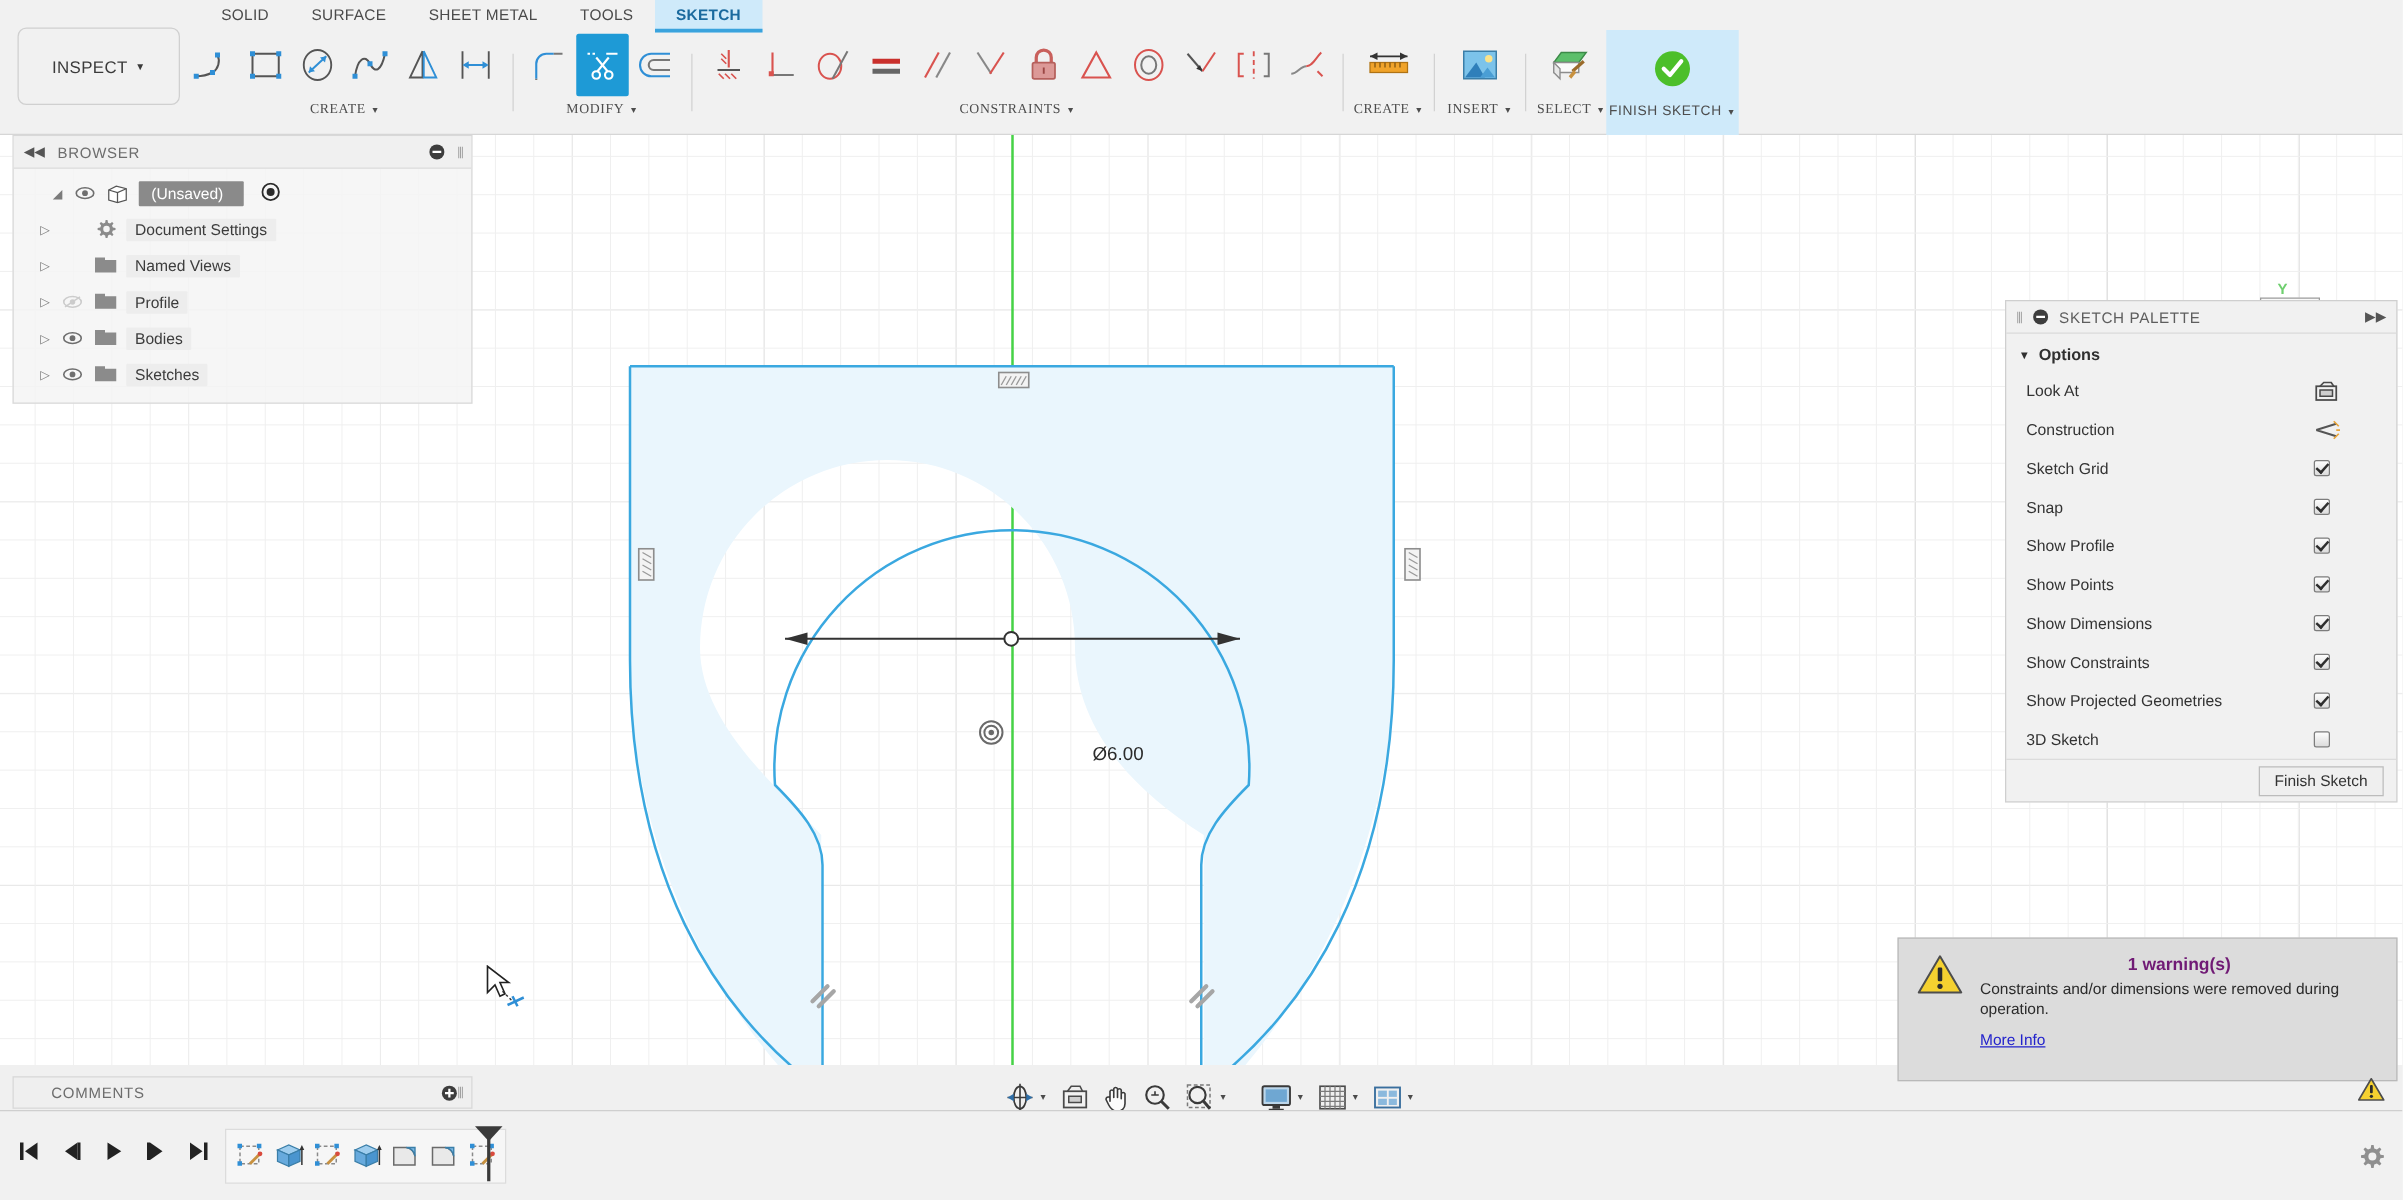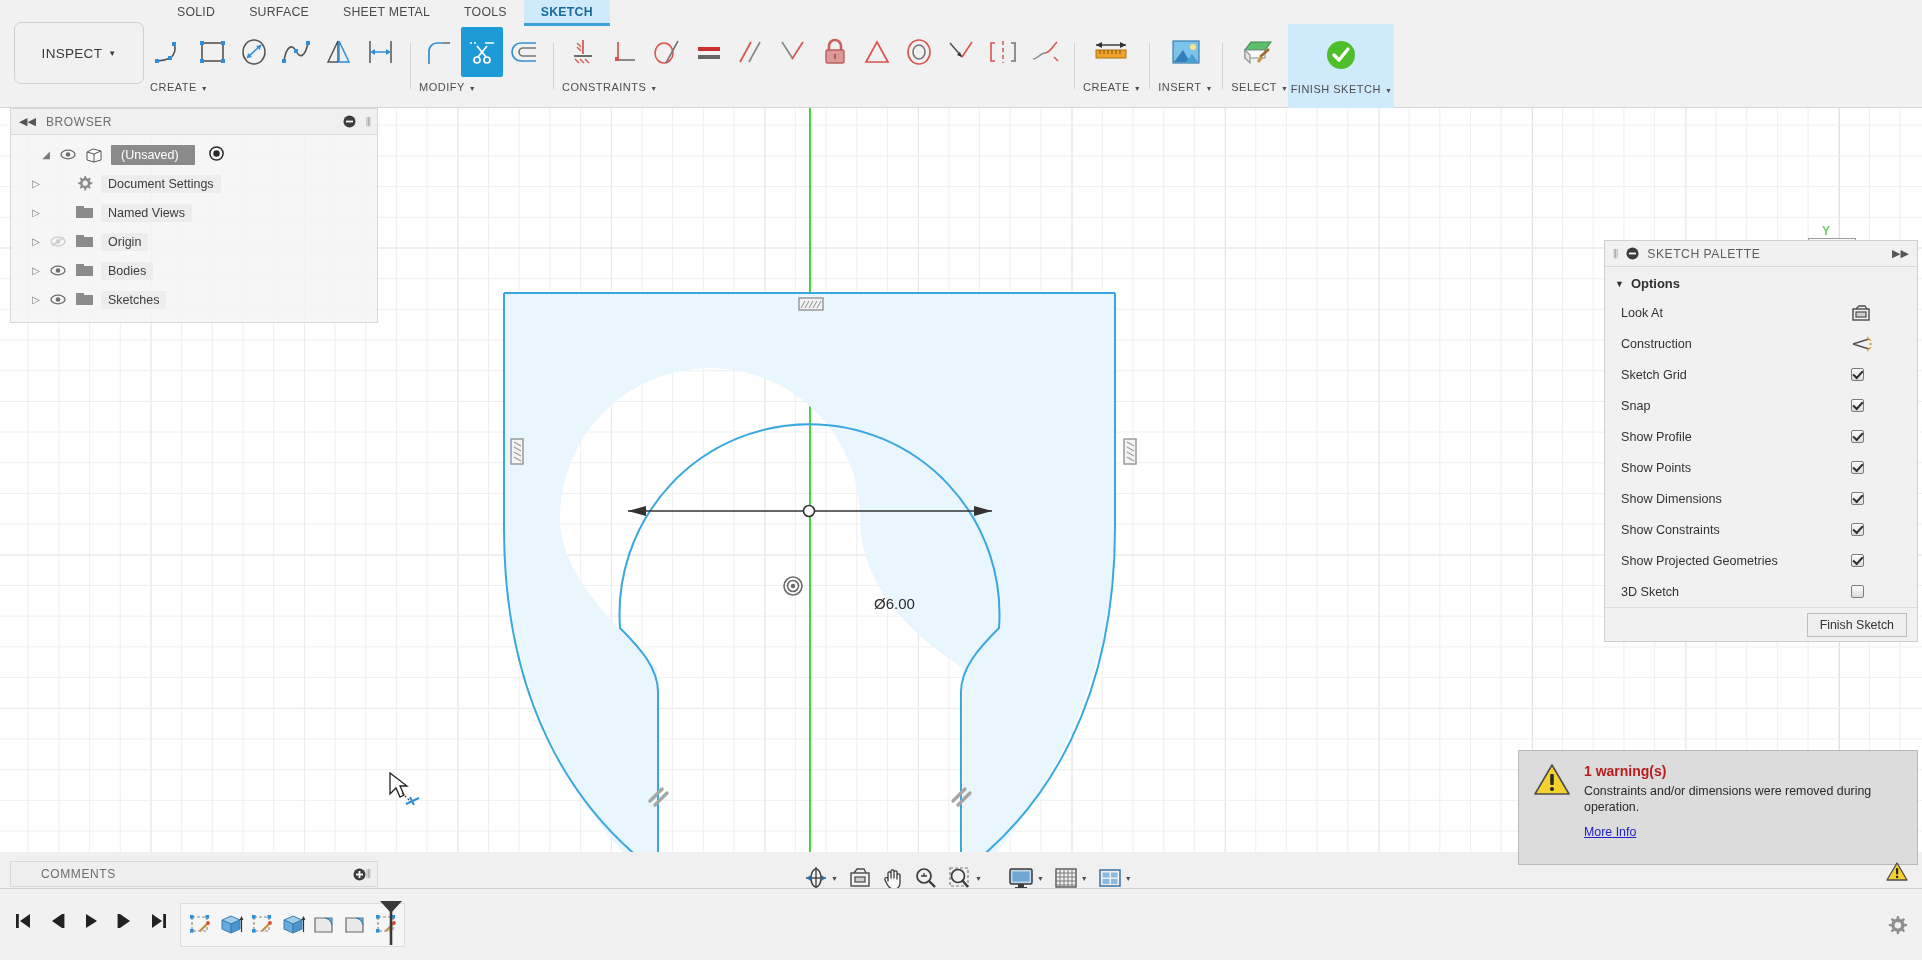--- a/index.html
+++ b/index.html
@@ -29,21 +29,21 @@
   .tab {
     padding: 5px 17px 4px; font-size: 12.3px; color: #4a4a4a;
     letter-spacing: .25px; cursor: pointer; white-space: nowrap;
   }
   .tab.active {
     background: #cfeafa; color: #1a6a9e; font-weight: 600;
     border-bottom: 3px solid #3aa3dd;
   }
 
   .panels { position: absolute; left: 150px; top: 24px; height: 84px; display: flex; align-items: flex-start; }
-  .panel { display: flex; flex-direction: column; position: relative; }
+  .panel { display: flex; flex-direction: column; align-items: center; position: relative; font-family: Liberation Serif, serif; }
   .panel-row { display: flex; align-items: center; height: 56px; }
   .panel-label {
     font-size: 11px; color: #4d4d4d; letter-spacing: .5px; margin-top: 1px;
     display: flex; align-items: center; gap: 4px; white-space: nowrap;
   }
   .panel-label .caret { font-size: 7px; position: relative; top: 1px; }
   .tool {
     width: 42px; height: 50px; display: flex; align-items: center; justify-content: center;
     cursor: pointer; border-radius: 2px;
   }
@@ -132,21 +132,21 @@
     font-size: 10.5px; color: #6a6a6a; letter-spacing: 1px; cursor: pointer;
   }
   .vc-lab { position: absolute; font-size: 12px; font-weight: bold; }
 
   
   .toast {
     position: absolute; left: 1518px; top: 750px; width: 400px; height: 115px;
     background: #dcdcdc; border: 1px solid #b9b9b9; padding: 12px 14px 10px 14px;
     display: flex; gap: 13px;
   }
-  .toast .tt { font-size: 14px; font-weight: bold; color: #b91c1c; margin-bottom: 5px; }
+  .toast .tt { font-size: 14px; font-weight: bold; color: #701a75; margin-bottom: 5px; text-align: center; }
   .toast .tb { font-size: 12.4px; color: #2b2b2b; line-height: 1.28; }
   .toast .tl { font-size: 12.4px; color: #2222cc; text-decoration: underline; margin-top: 9px; display: inline-block; cursor: pointer; }
 
   
   .navbar {
     position: absolute; left: 800px; top: 862px; height: 32px;
     display: flex; align-items: center; gap: 2px;
   }
   .nvb { height: 28px; display: flex; align-items: center; gap: 3px; padding: 0 4px; cursor: pointer; border-radius: 2px; }
   .nvcaret { font-size: 7px; color: #4b4b4b; }
@@ -611,21 +611,21 @@
             <circle cx="8" cy="5.5" r="2.2" fill="#8e8e8e"></circle>
             <line x1="2" y1="9.5" x2="14" y2="1.5" stroke="#8e8e8e" stroke-width="1.3"></line>
           </svg>
         </span>
         <span class="fico">
           <svg width="19" height="15" viewBox="0 0 19 15">
             <rect x="1" y="3" width="17" height="10" fill="#8b8b8b"></rect>
             <rect x="1" y="1" width="8" height="3" fill="#8b8b8b"></rect>
           </svg>
         </span>
-        <span class="lbl">Origin</span>
+        <span class="lbl">Profile</span>
       </div>
 
       <div class="node">
         <span class="arrow">▷</span>
         <span class="eye">
           <svg width="16" height="11" viewBox="0 0 16 11">
             <ellipse cx="8" cy="5.5" rx="7" ry="4.3" fill="none" stroke="#6e6e6e" stroke-width="1.3"></ellipse>
             <circle cx="8" cy="5.5" r="2.3" fill="#6e6e6e"></circle>
           </svg>
         </span>

